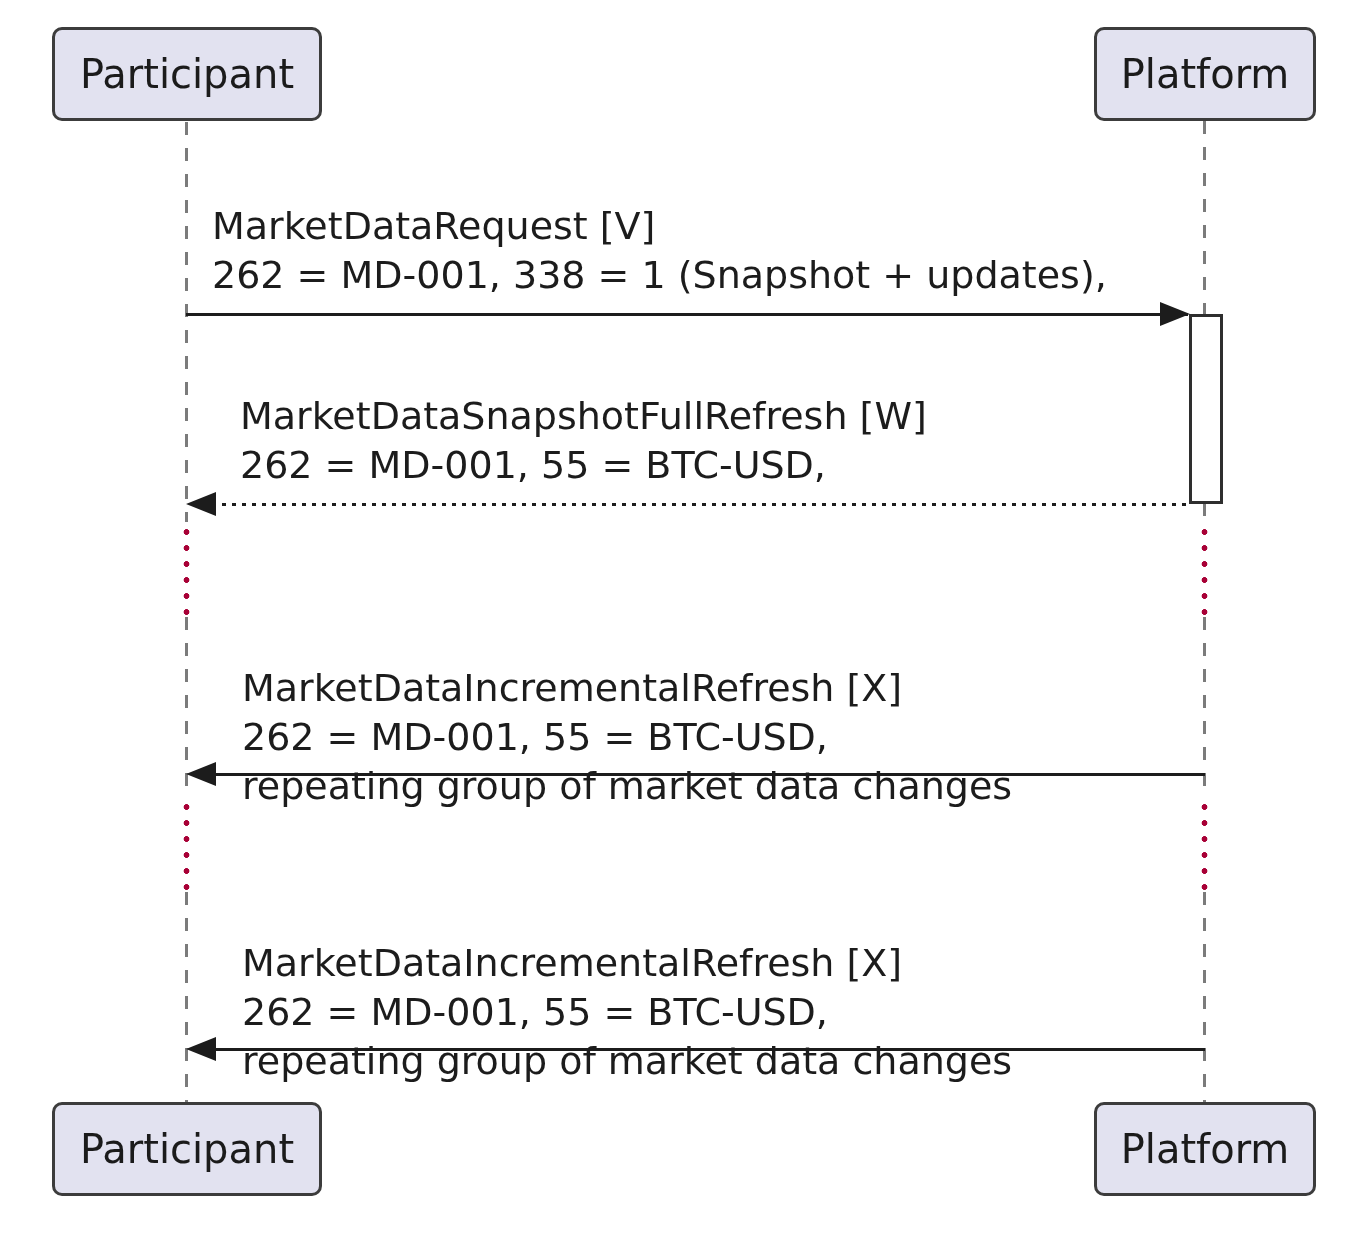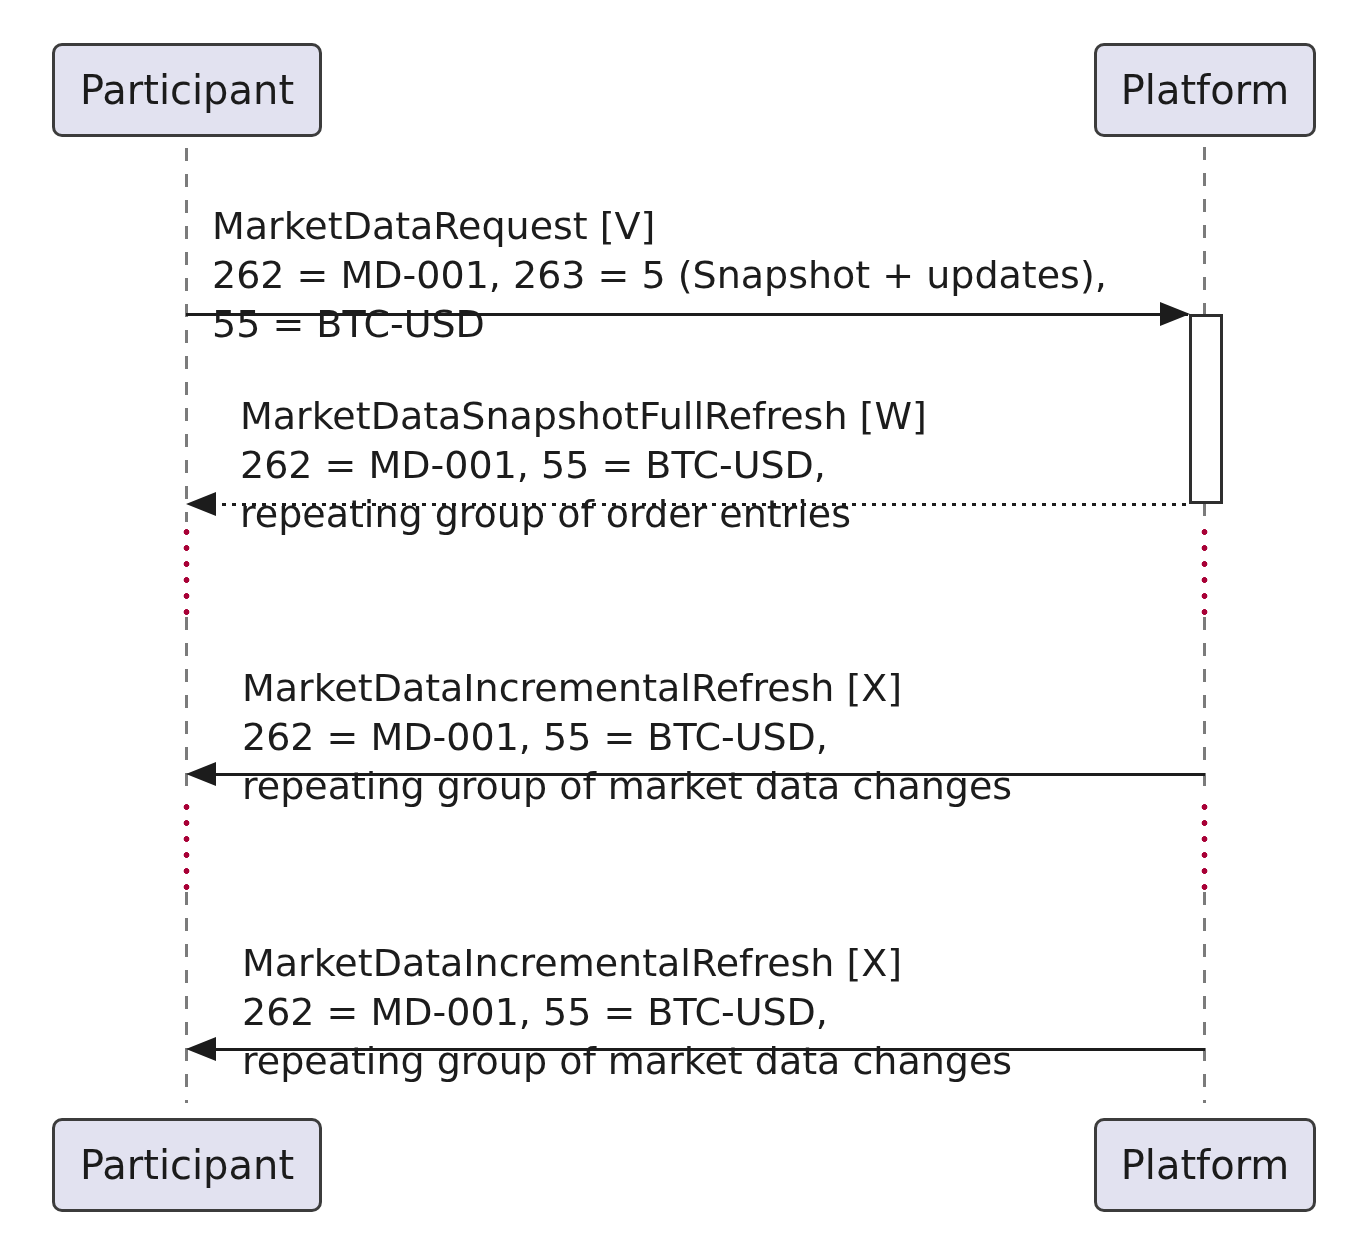--- a/index.html
+++ b/index.html
@@ -49,21 +49,20 @@
   }
   
   .actor-box{
     position:absolute;height:88px;
     background:var(--actor-fill,#E2E2F0);
     border:3px solid var(--actor-border,#3c3c3c);
     border-radius:10px;
     display:flex;align-items:center;justify-content:center;
     font-size:40px;color:#1b1b1b;
     z-index:4;
-    margin-top:16px;
   }
 </style>
 </head>
 <body>
 
 <div class="canvas" style="--background: #FFFFFF; --actor-fill: #E2E2F0; --actor-border: #3C3C3C; --lifeline: #7B7B7B; --message: #1C1C1C; --delay-dots: #A80036;">
 
   <div class="lifeline" style="left:185px;top:122px;height:400px"></div>
   <div class="lifeline" style="left:185px;top:617px;height:180px"></div>
   <div class="lifeline" style="left:185px;top:892px;height:211px"></div>
@@ -74,34 +73,32 @@
   <div class="lifeline" style="left:1203px;top:892px;height:211px"></div>
 
   <div class="delay" style="left:183px;top:524px;height:93px"></div>
   <div class="delay" style="left:1201px;top:524px;height:93px"></div>
   <div class="delay" style="left:183px;top:799px;height:93px"></div>
   <div class="delay" style="left:1201px;top:799px;height:93px"></div>
 
   <div>
     <div class="msg-label" style="left:212px;top:166px">
       <div>MarketDataRequest [V]</div>
-      <div>262 = MD-001, 263 = 5 (Snapshot + updates),</div>
-      <div>55 = BTC-USD</div>
+      <div>262 = MD-001, 338 = 1 (Snapshot + updates),</div>
     </div>
     <div class="mline" style="left:186px;top:313px;width:1002px"></div>
     <div class="arr arr-right" style="left:1160px;top:302px"></div>
   </div>
 
   <div class="activation" style="left:1189px;top:314px;height:184px"></div>
 
   <div>
     <div class="msg-label" style="left:240px;top:356px">
       <div>MarketDataSnapshotFullRefresh [W]</div>
       <div>262 = MD-001, 55 = BTC-USD,</div>
-      <div>repeating group of order entries</div>
     </div>
     <div class="mline dotted" style="left:192px;top:503px;width:997px"></div>
     <div class="arr arr-left" style="left:186px;top:492px"></div>
   </div>
 
   <div>
     <div class="msg-label" style="left:242px;top:628px">
       <div>MarketDataIncrementalRefresh [X]</div>
       <div>262 = MD-001, 55 = BTC-USD,</div>
       <div>repeating group of market data changes</div>

